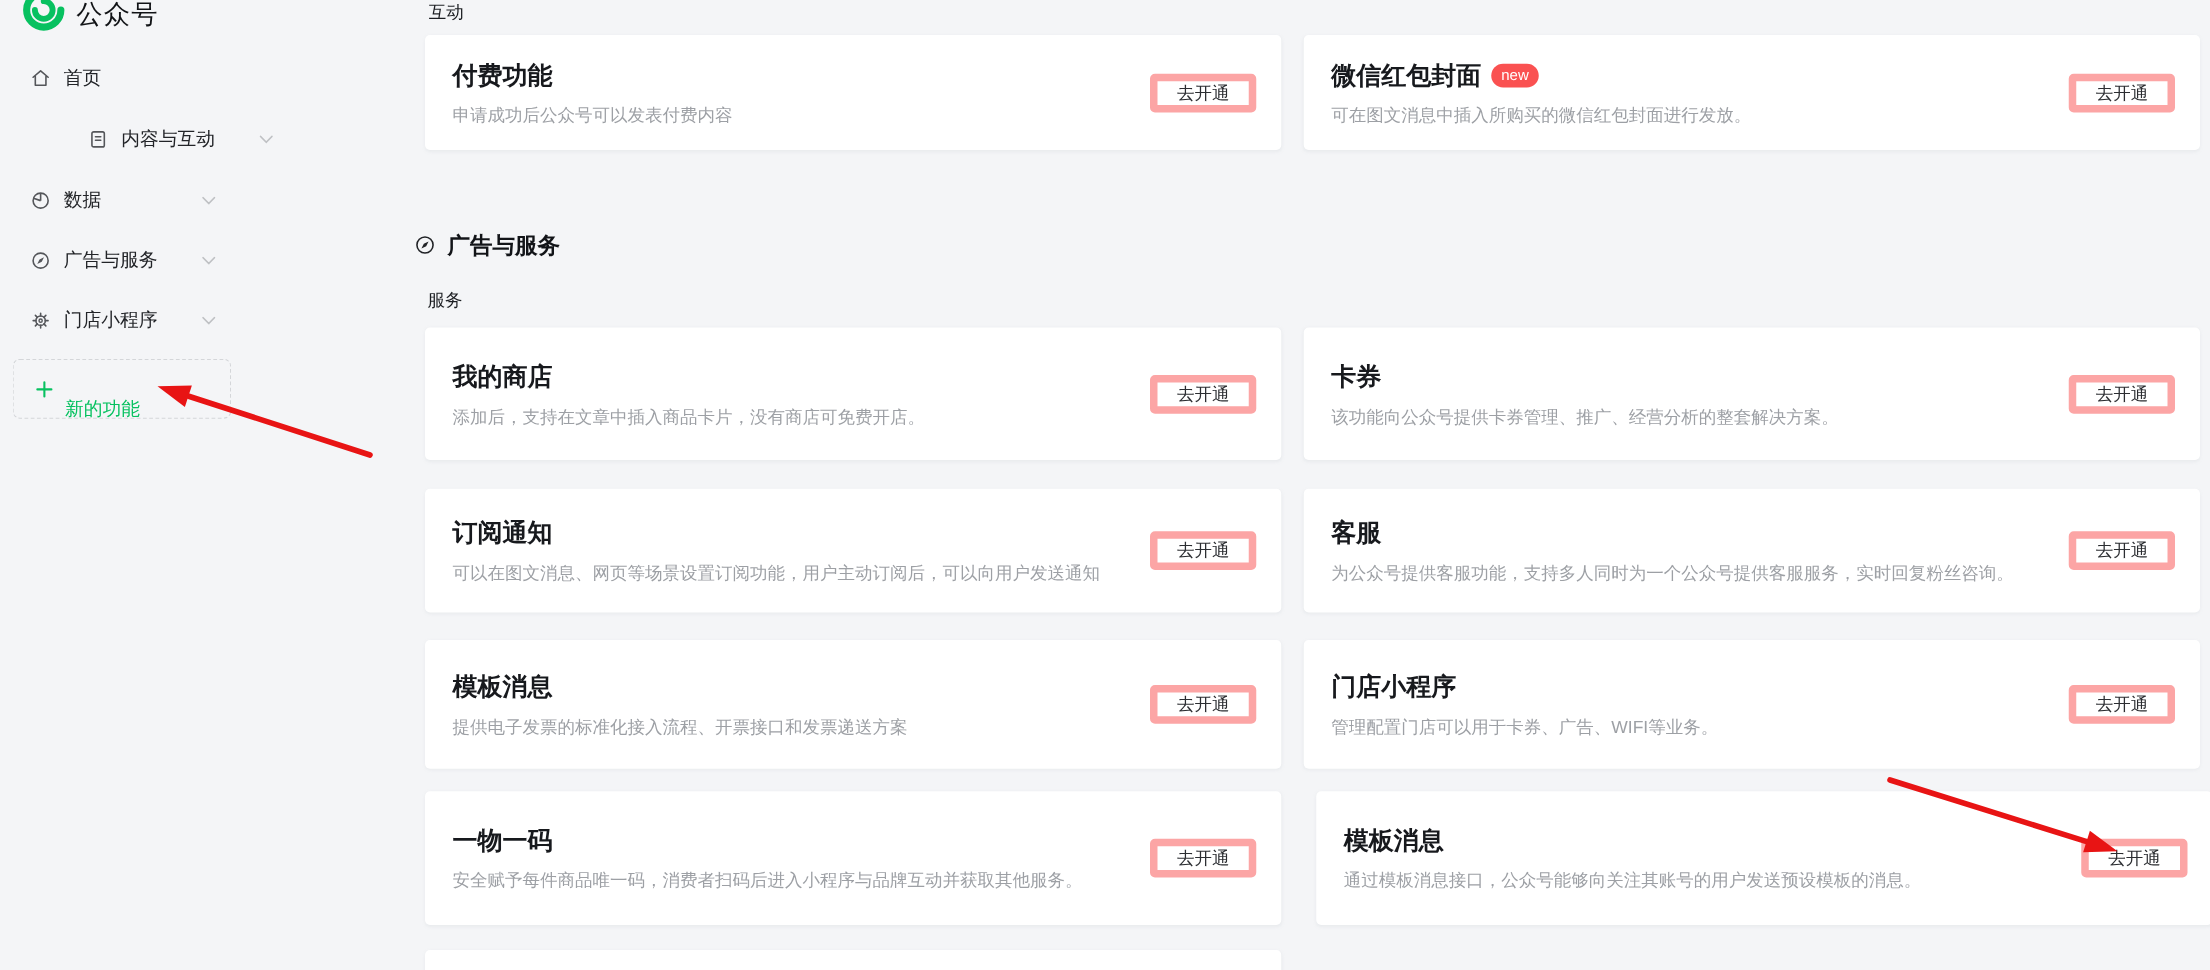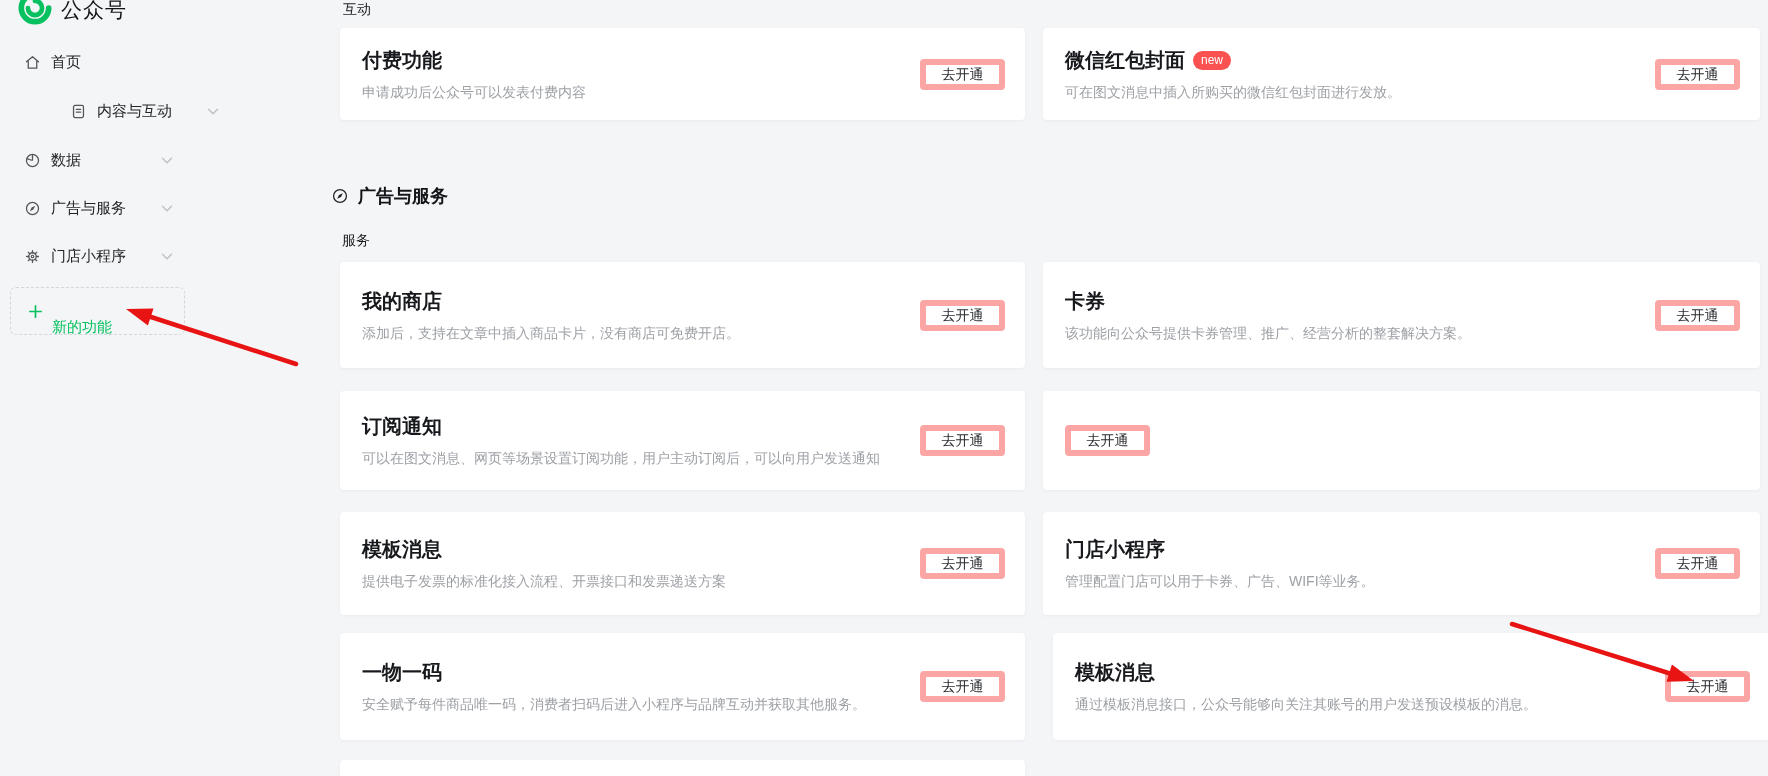--- a/index.html
+++ b/index.html
@@ -215,20 +215,27 @@
     <div class="card-text">
       <div class="card-title-row">
         <span class="card-title">订阅通知</span>
 
       </div>
       <div class="card-desc">可以在图文消息、网页等场景设置订阅功能，用户主动订阅后，可以向用户发送通知</div>
     </div>
     <button class="open-btn">去开通</button>
   </div>
       <div class="card" style="left: 1043px; top: 391px; width: 717px; height: 99px;">
+    <div class="card-text">
+      <div class="card-title-row">
+        <span class="card-title">客服</span>
+
+      </div>
+      <div class="card-desc">为公众号提供客服功能，支持多人同时为一个公众号提供客服服务，实时回复粉丝咨询。</div>
+    </div>
     <button class="open-btn">去开通</button>
   </div>
       <div class="card" style="left: 340px; top: 512px; width: 685px; height: 103px;">
     <div class="card-text">
       <div class="card-title-row">
         <span class="card-title">模板消息</span>
 
       </div>
       <div class="card-desc">提供电子发票的标准化接入流程、开票接口和发票递送方案</div>
     </div>

